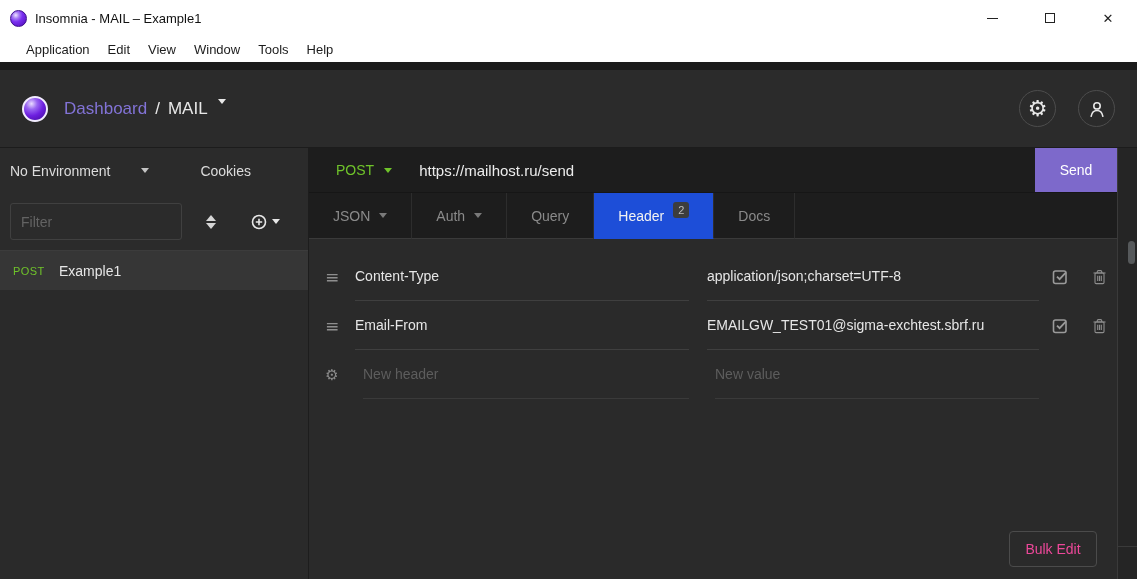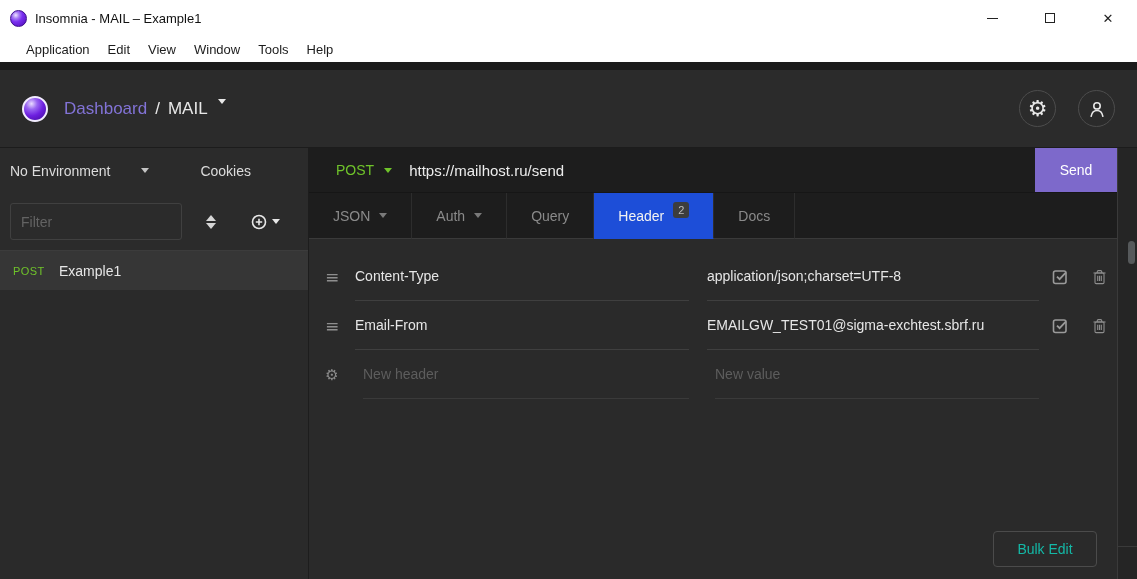--- a/index.html
+++ b/index.html
@@ -58,21 +58,21 @@
   .req-name { color:#e6e6e6; font-size:14px; margin-left:13px; }
   .sidebar-fill { flex:1; background:#2a2a2a; }
 
   .caret { width:0; height:0; border-left:4px solid transparent; border-right:4px solid transparent;
     border-top:5px solid currentColor; display:inline-block; }
 
   
   .pane { flex:1; display:flex; flex-direction:column; background:#2a2a2a; min-width:0; }
   .url-row { height:45px; flex:none; background:#1d1d1d; display:flex; align-items:center; border-bottom:1px solid #161616; }
   .url-method { margin-left:27px; color:var(--method_post,#6fc32a); font-size:14px; display:flex; align-items:center; gap:10px; }
-  .url-text { margin-left:17px; color:#ececec; font-size:15px; }
+  .url-text { margin-left:27px; color:#ececec; font-size:15px; }
   .send-btn { margin-left:auto; width:82px; height:100%; background:var(--accent,#7d69cb); color:#ffffff;
     font-size:14px; display:flex; align-items:center; justify-content:center; border:none; }
 
   .tab-bar { height:46px; flex:none; background:#1d1d1d; display:flex; }
   .tab { padding:0 24px; display:flex; align-items:center; gap:9px; font-size:14px; color:#8a8a8a;
     border-right:1px solid #2d2d2d; border-bottom:1px solid #3a3a3a; }
   .tab .caret { color:#7a7a7a; }
   .tab.active { background:#1d4ed8; color:#f2f2f2; border-bottom-color:transparent; }
   .tab-badge { background:#3d3d3d; color:#bdbdbd; font-size:11px; padding:2px 5px; border-radius:3px; transform:translateY(-6px); }
   .tab-fill { flex:1; border-bottom:1px solid #3a3a3a; }
@@ -80,22 +80,22 @@
   .pane-content { flex:1; position:relative; background:#2a2a2a; }
   .kv-rows { padding-top:13px; }
   .kv-row { height:49px; display:grid; grid-template-columns:46px 334px 18px 332px 44px 33px; align-items:stretch; }
   .kv-handle { display:flex; align-items:center; justify-content:center; color:#8e8e8e; font-size:17px;
     font-family:"DejaVu Sans", sans-serif; }
   .kv-cell { border-bottom:1px solid #3f3f3f; display:flex; align-items:center; color:#e6e6e6; font-size:14px; }
   .kv-cell.ph { color:#5d5d5d; border-bottom-color:#3a3a3a;margin-left:8px; }
   .kv-icon { display:flex; align-items:center; justify-content:center; }
   .gear-small { font-family:"DejaVu Sans", sans-serif; color:#8a8a8a; font-size:15px; }
 
-  .bulk-edit { position:absolute; right:20px; bottom:12px; width:104px; height:36px; background:transparent;
-    border:1px solid #4b4b4b; border-radius:4px; color:#14b8a6; font-size:14px;
+  .bulk-edit { position:absolute; right:20px; bottom:12px; width:88px; height:36px; background:transparent;
+    border:1px solid #4b4b4b; border-radius:4px; color:#ec4899; font-size:14px;
     display:flex; align-items:center; justify-content:center; font-family:"Liberation Sans", sans-serif; }
 
   
   .right-strip { width:20px; flex:none; background:#252525; border-left:1px solid #3a3a3a; position:relative; }
   .scroll-thumb { position:absolute; top:93px; right:2px; width:7px; height:23px; background:#56595b; border-radius:3.5px; }
   .strip-line { position:absolute; top:398px; left:0; right:0; height:1px; background:#3a3a3a; }
 </style>
 </head>
 <body>
 

